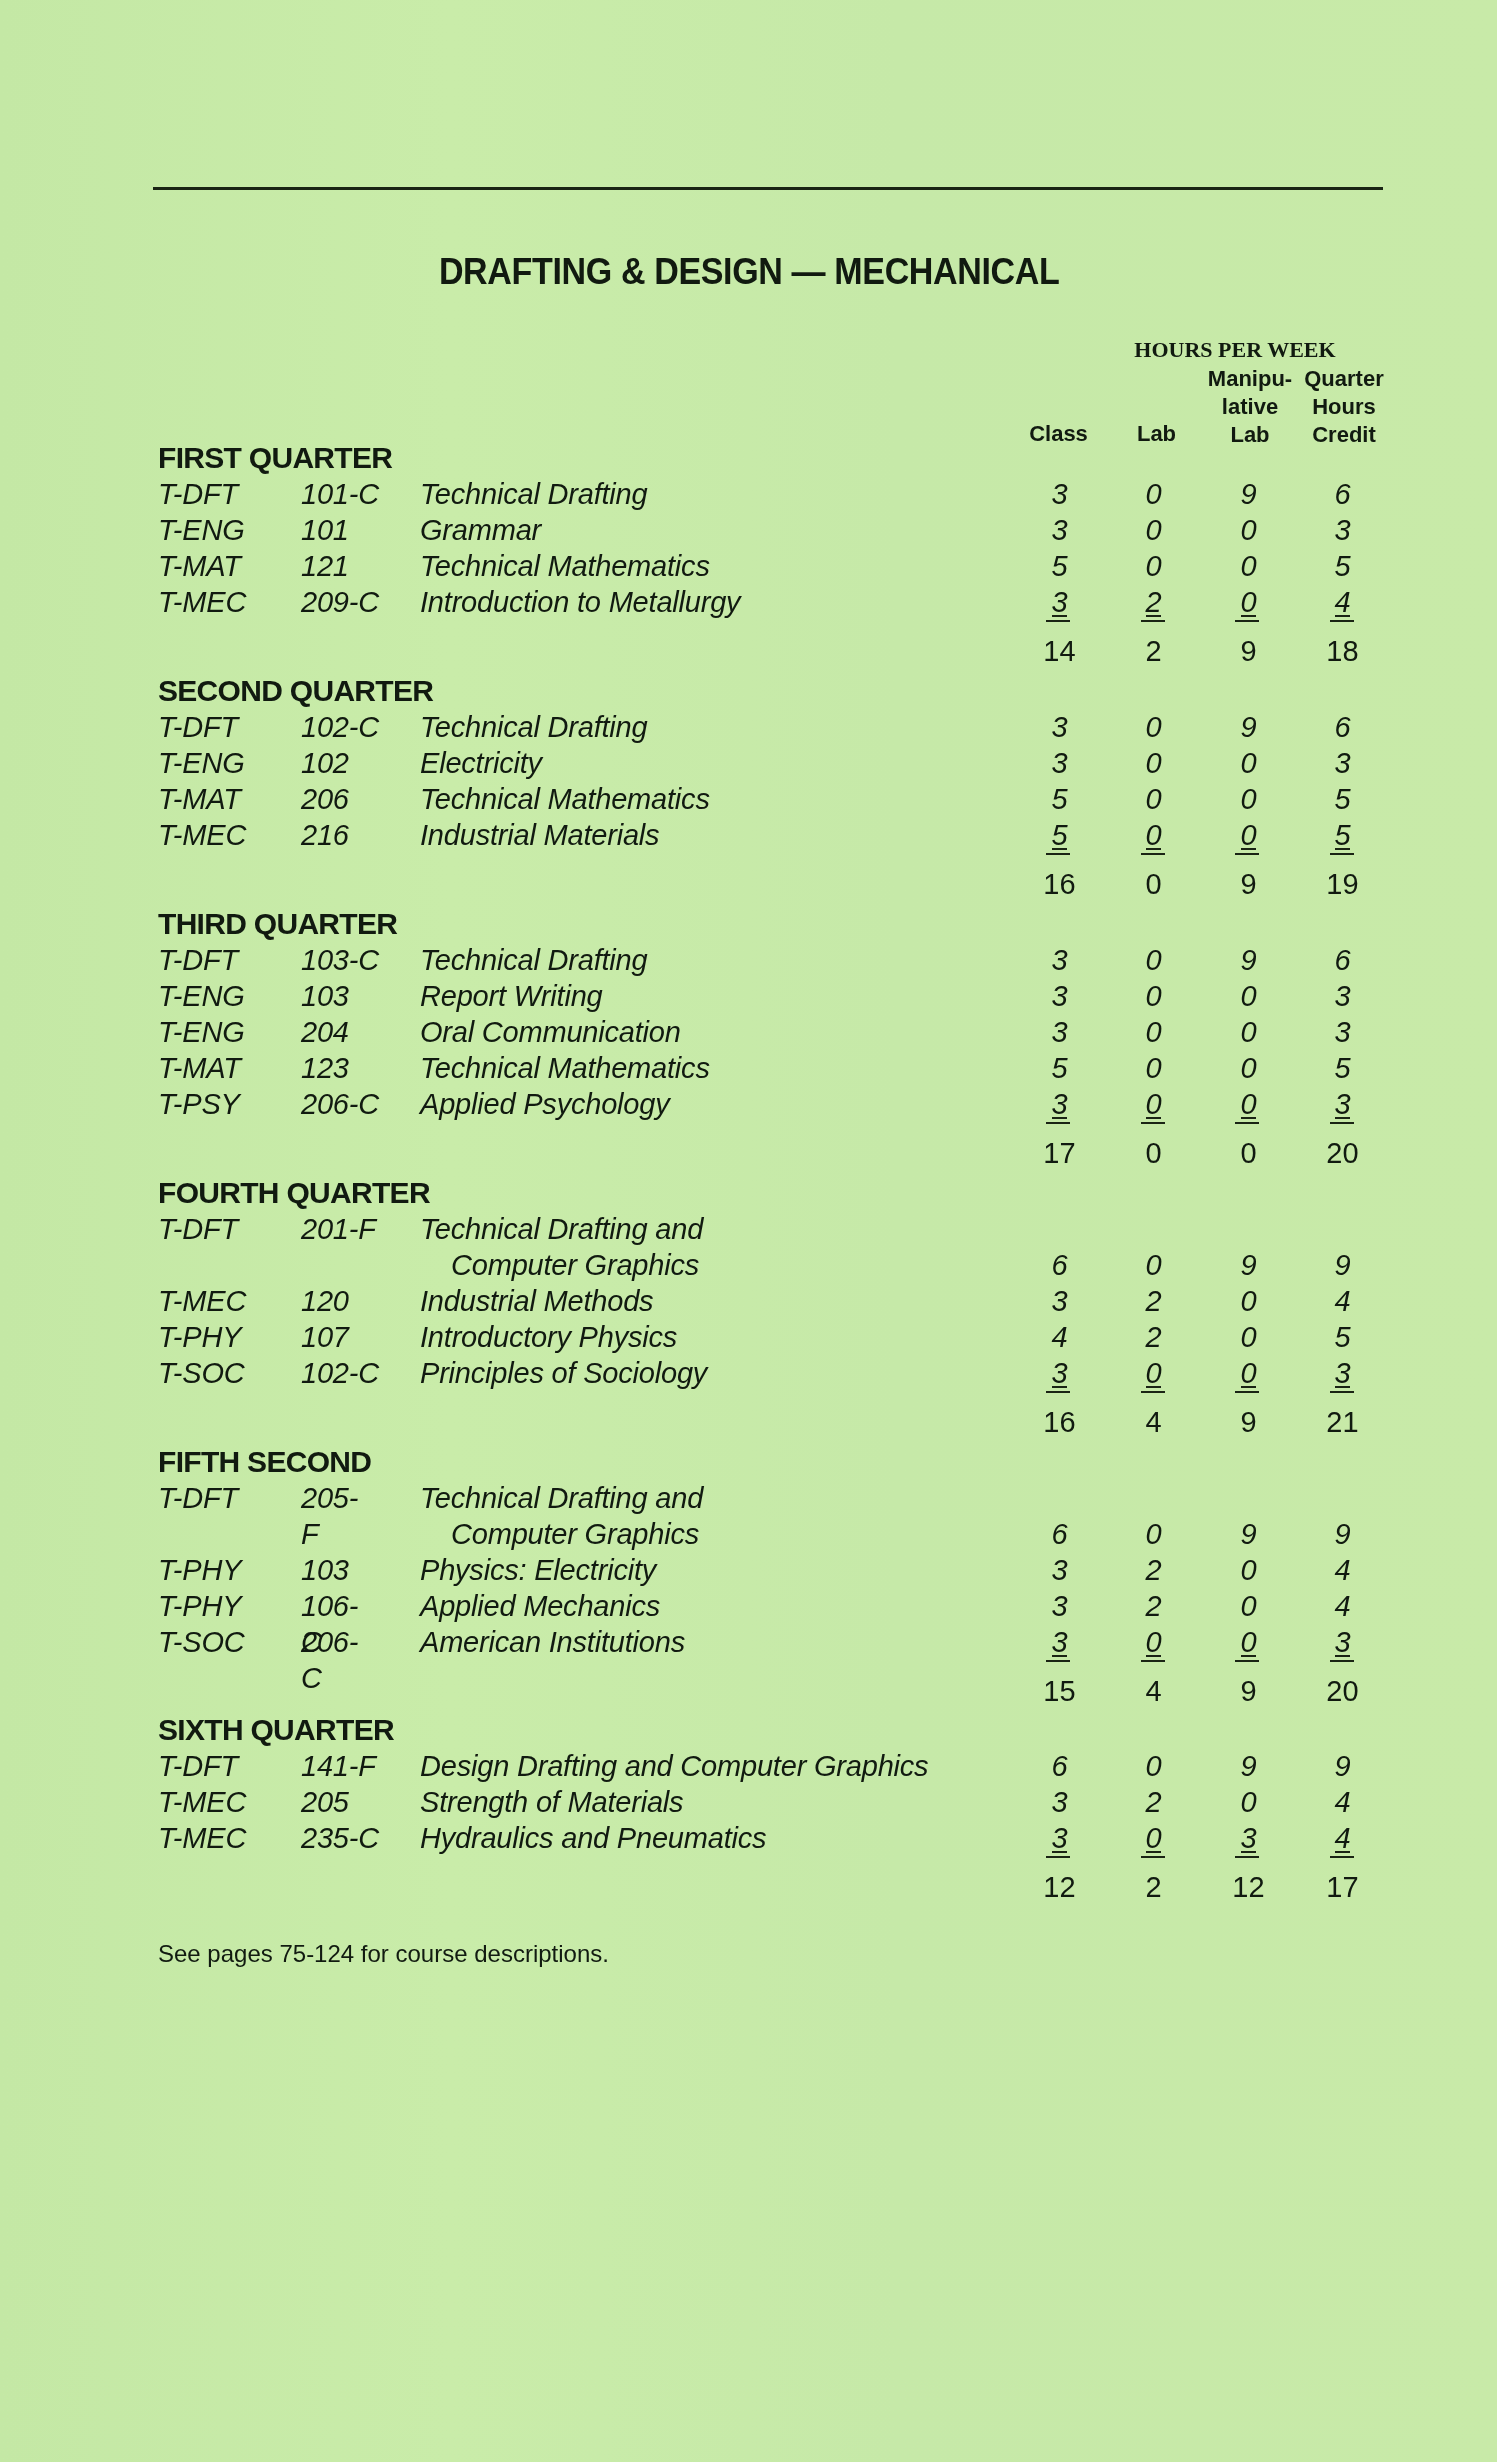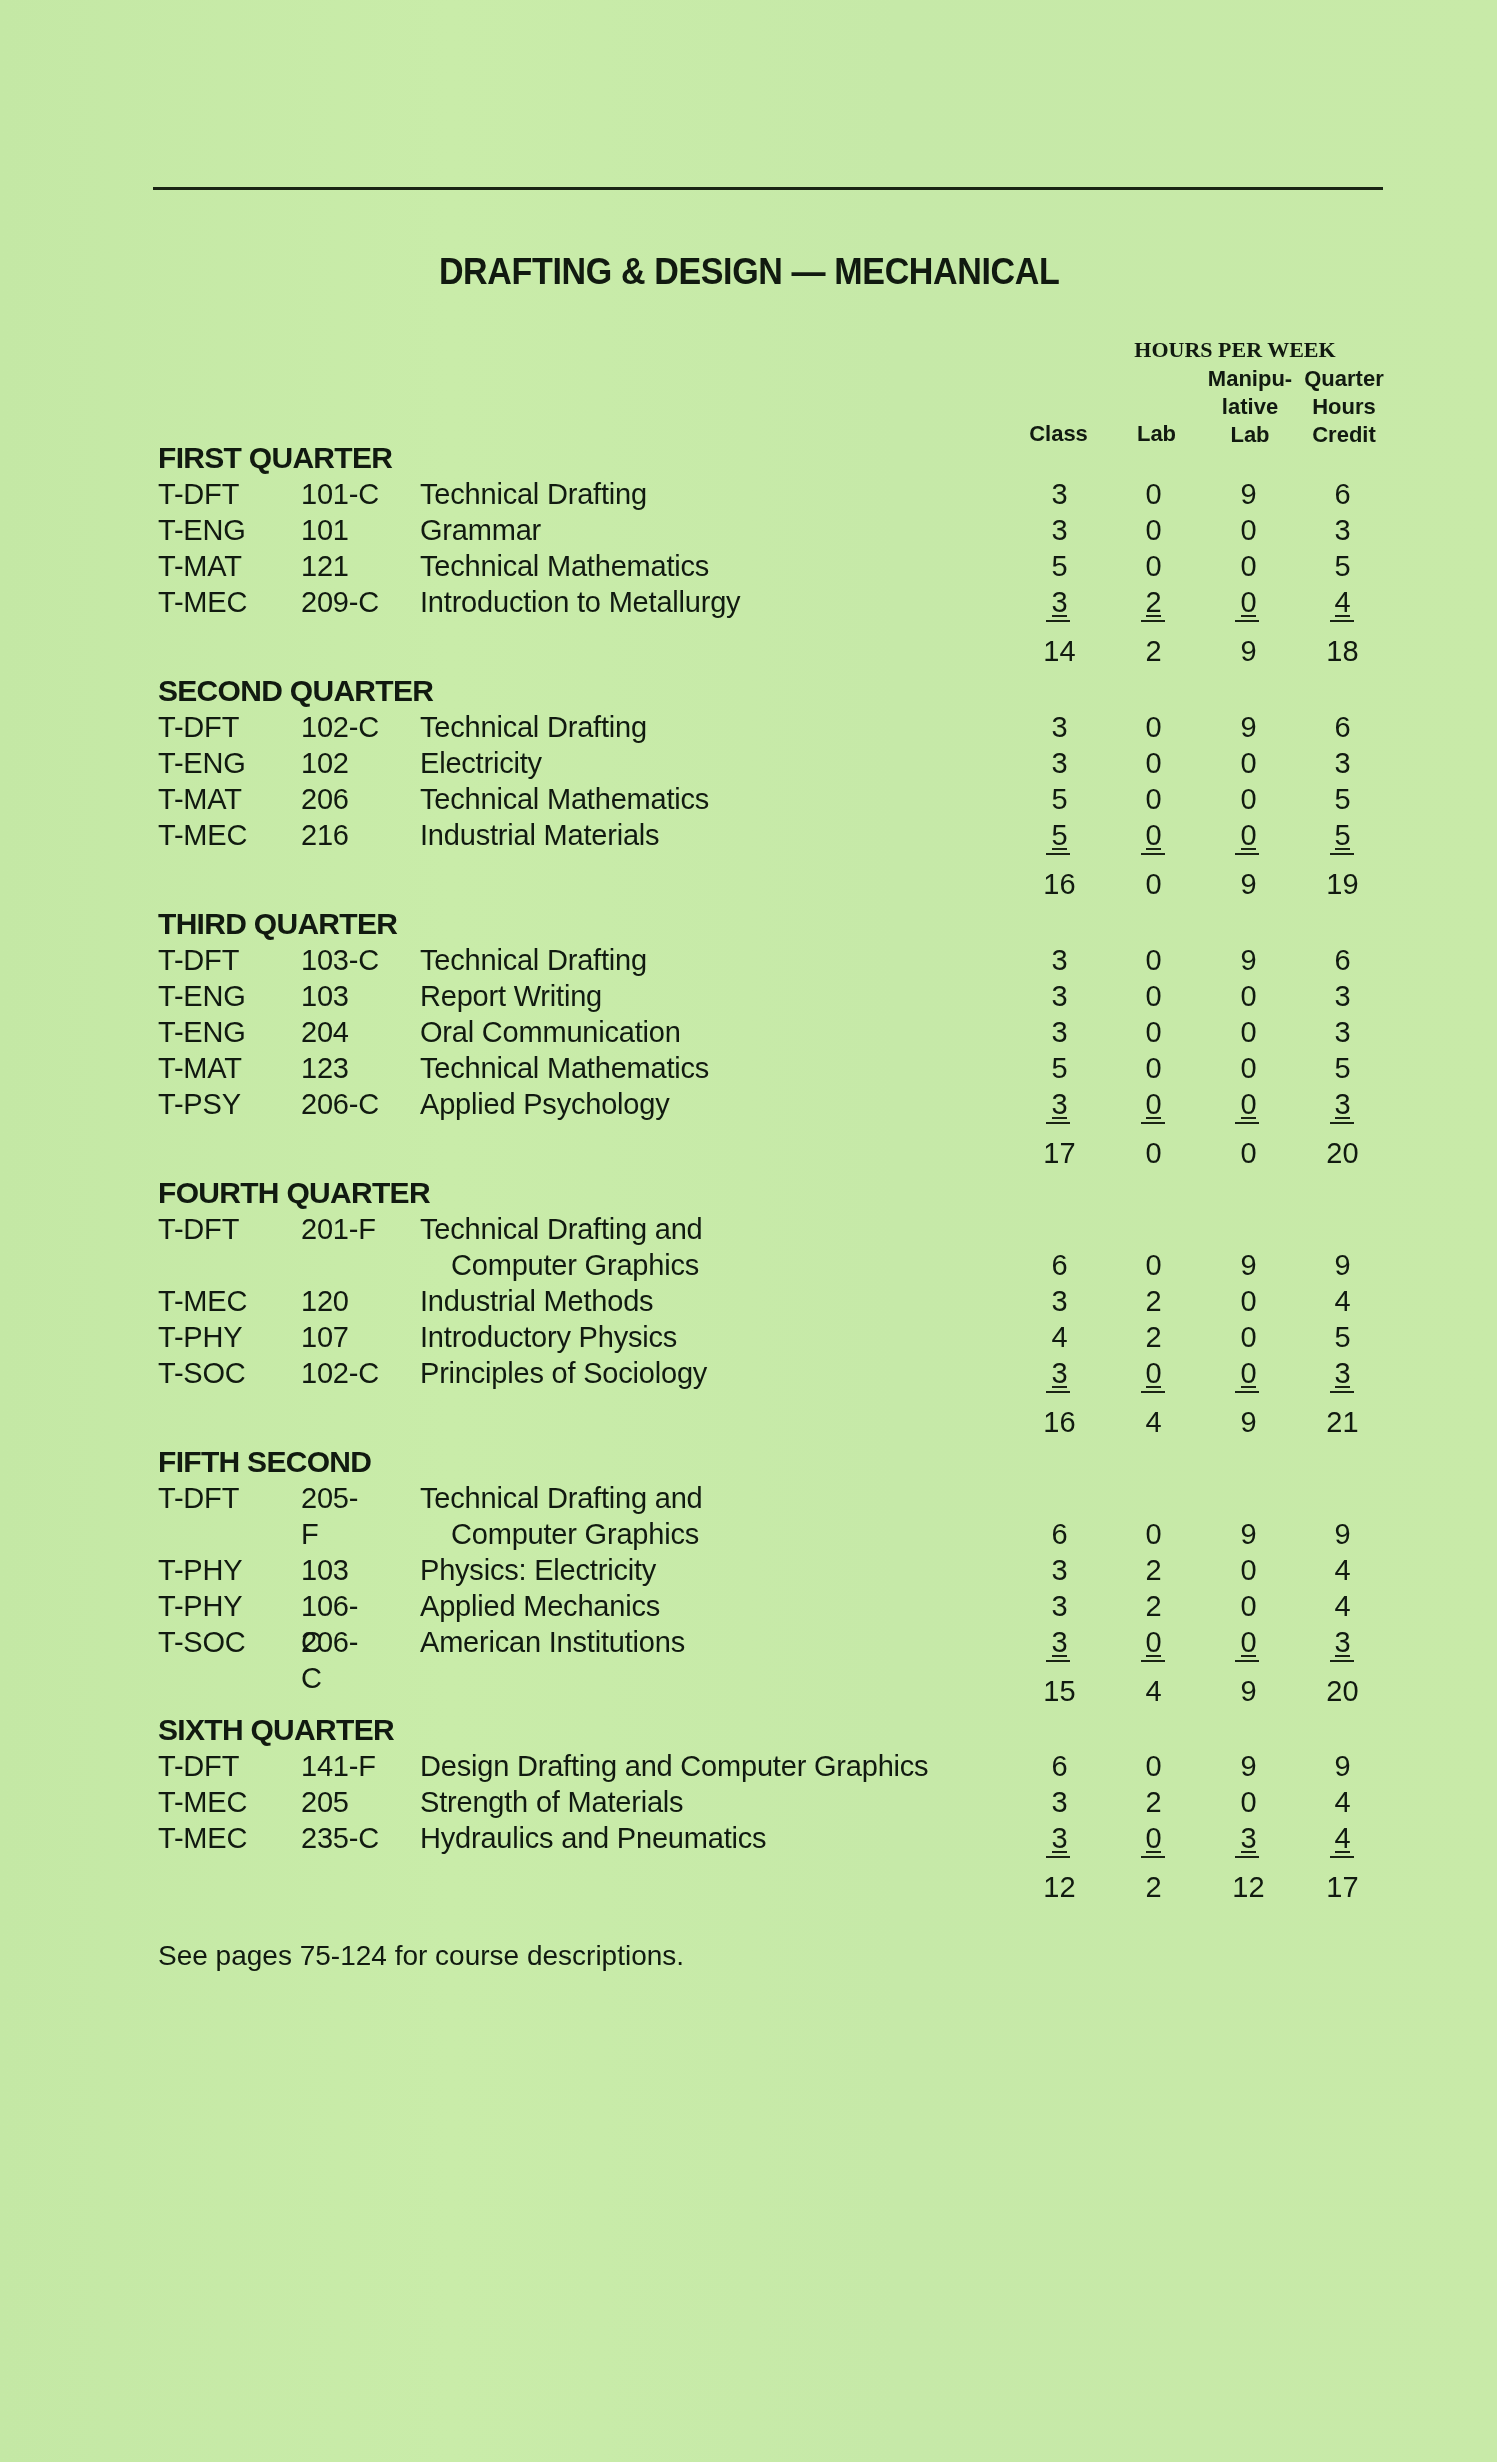--- a/index.html
+++ b/index.html
@@ -75,20 +75,21 @@
       height: 36px;
       line-height: 36px;
       letter-spacing: -0.7px;
     }
     .row {
       position: relative;
       height: 36px;
       line-height: 36px;
       font-size: 29px;
       letter-spacing: -0.2px;
+      font-style: italic;
     }
     .row.two-line { height: 72px; }
     .row .prefix { position: absolute; left: 0; }
     .row .num { position: absolute; left: 143px; }
     .row .name { position: absolute; left: 262px; white-space: nowrap; }
     .row .name .l2 { display: block; padding-left: 31px; }
     .row .v { position: absolute; width: 49px; text-align: center; }
     .row.two-line .v { top: 36px; }
     .v.c0 { left: 877px; }
     .v.c1 { left: 971px; }
@@ -114,21 +115,21 @@
     .d0 { left: 888px; }
     .d1 { left: 983px; }
     .d2 { left: 1077px; }
     .d3 { left: 1172px; }
     .total-row { position: relative; height: 41px; line-height: 41px; font-size: 29px; }
     .total-row .v { position: absolute; width: 49px; text-align: center; }
     .footnote {
       position: absolute;
       left: 158px;
       top: 1940px;
-      font-size: 28px;
+      font-size: 24px;
     }
   </style>
 </head>
 <body>
 
 <div class="page">
   <div class="rule"></div>
 
   <div class="title">DRAFTING &amp; DESIGN — MECHANICAL</div>
 

